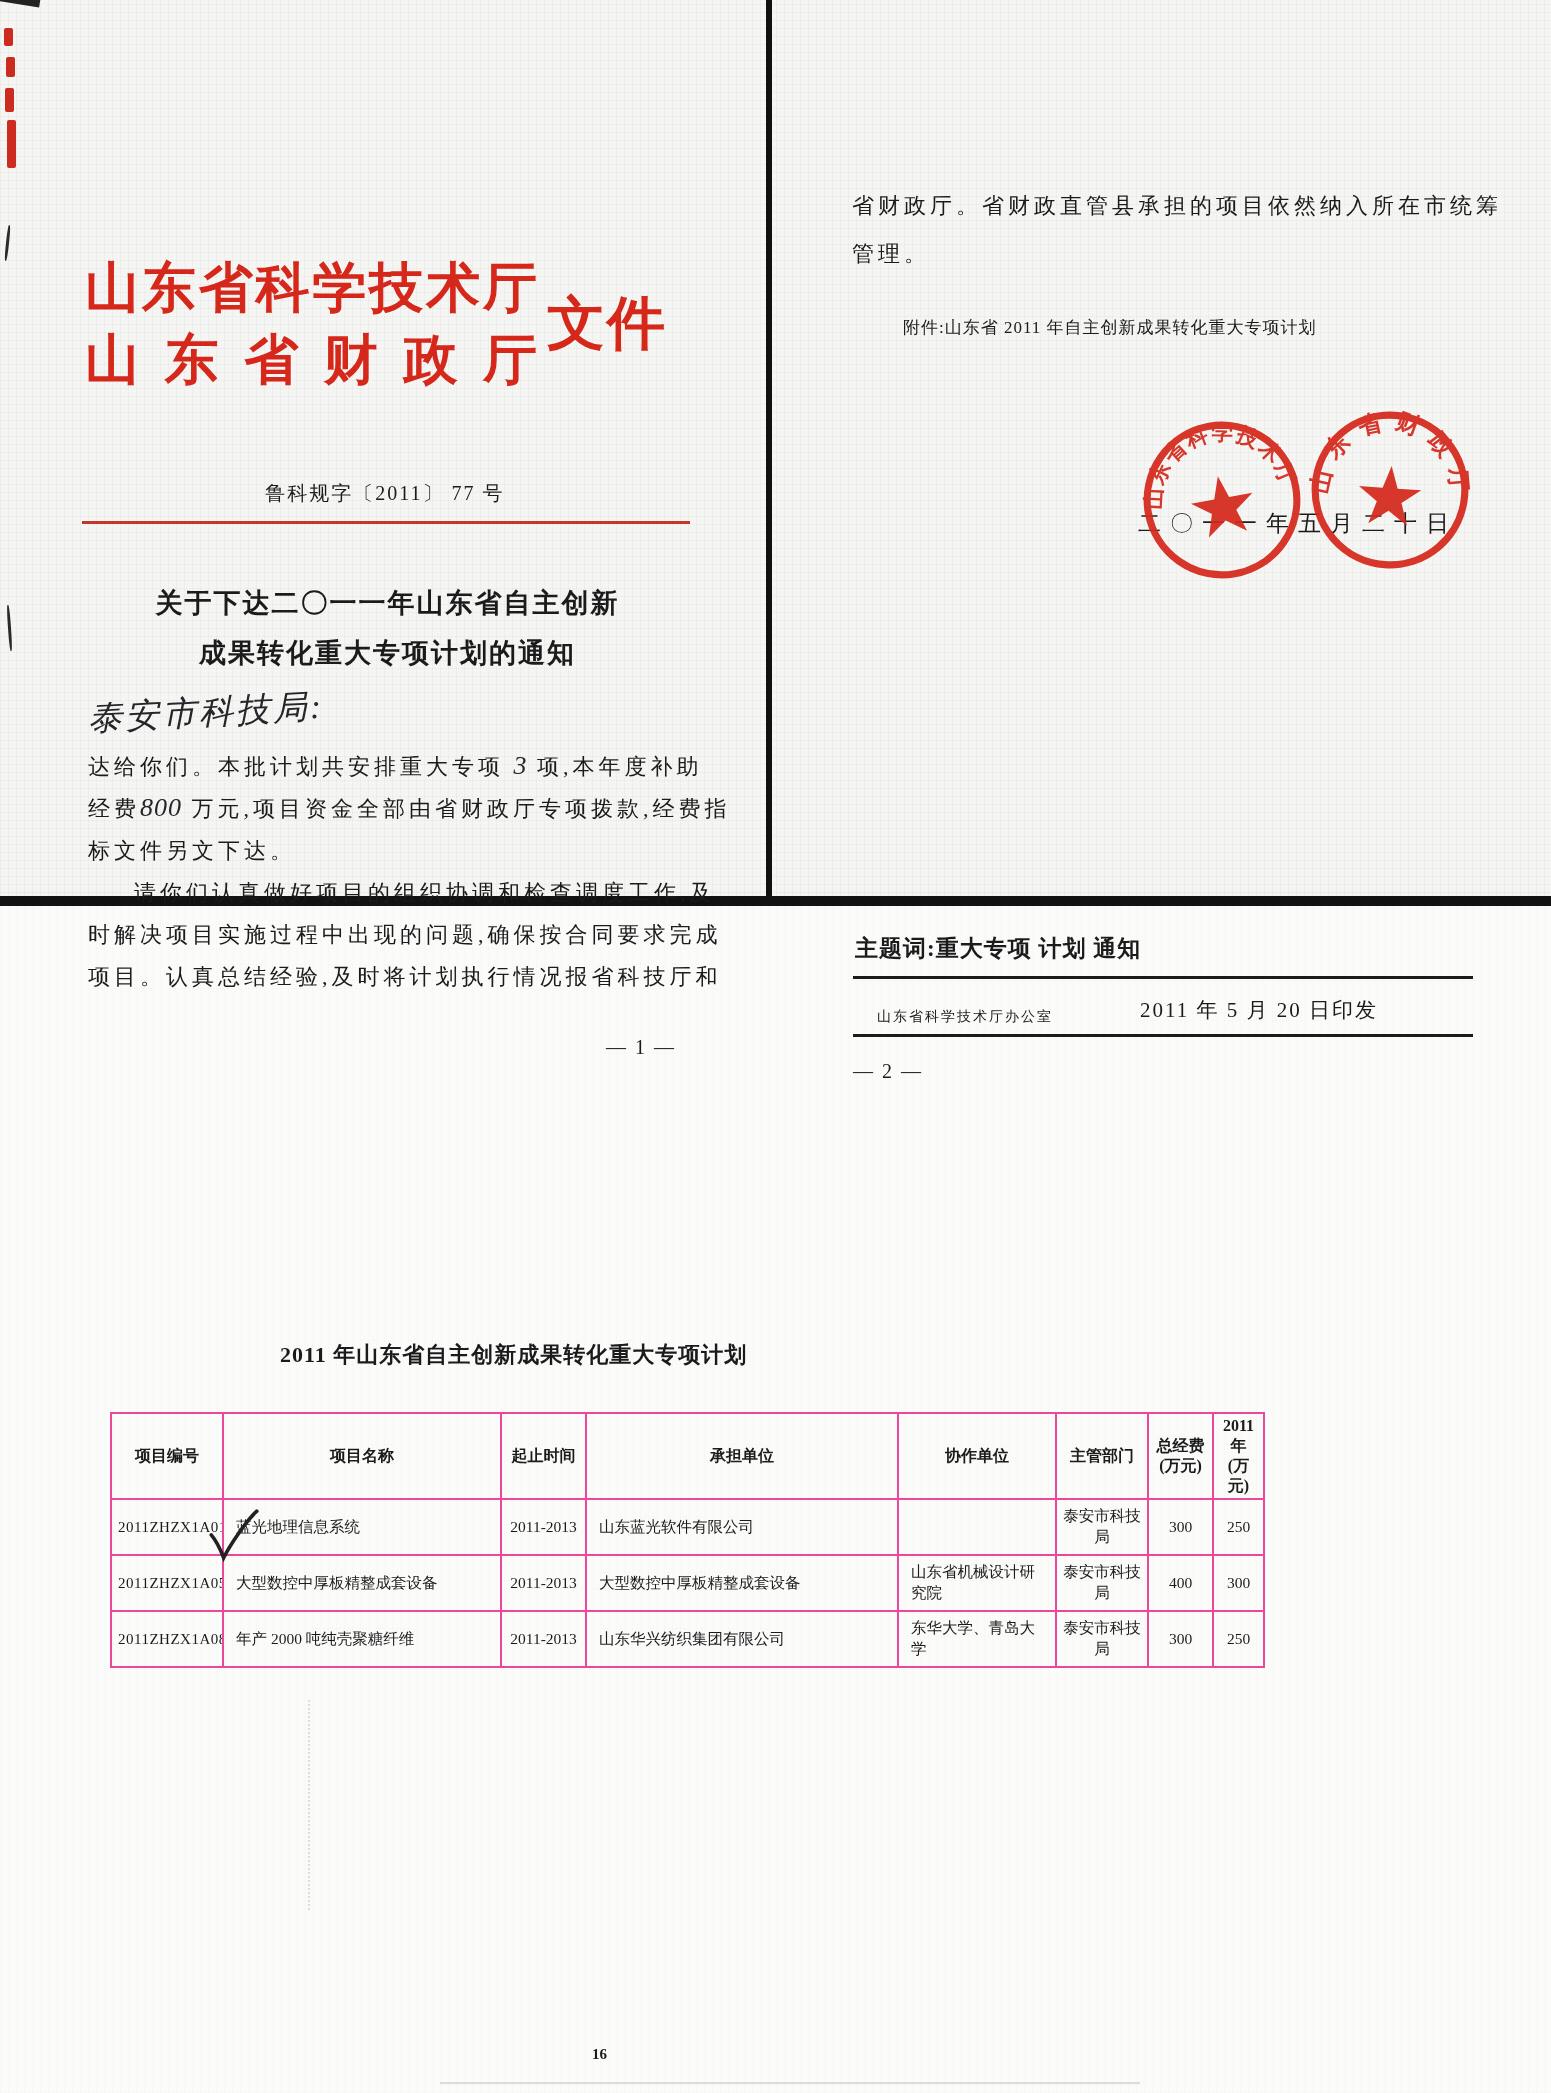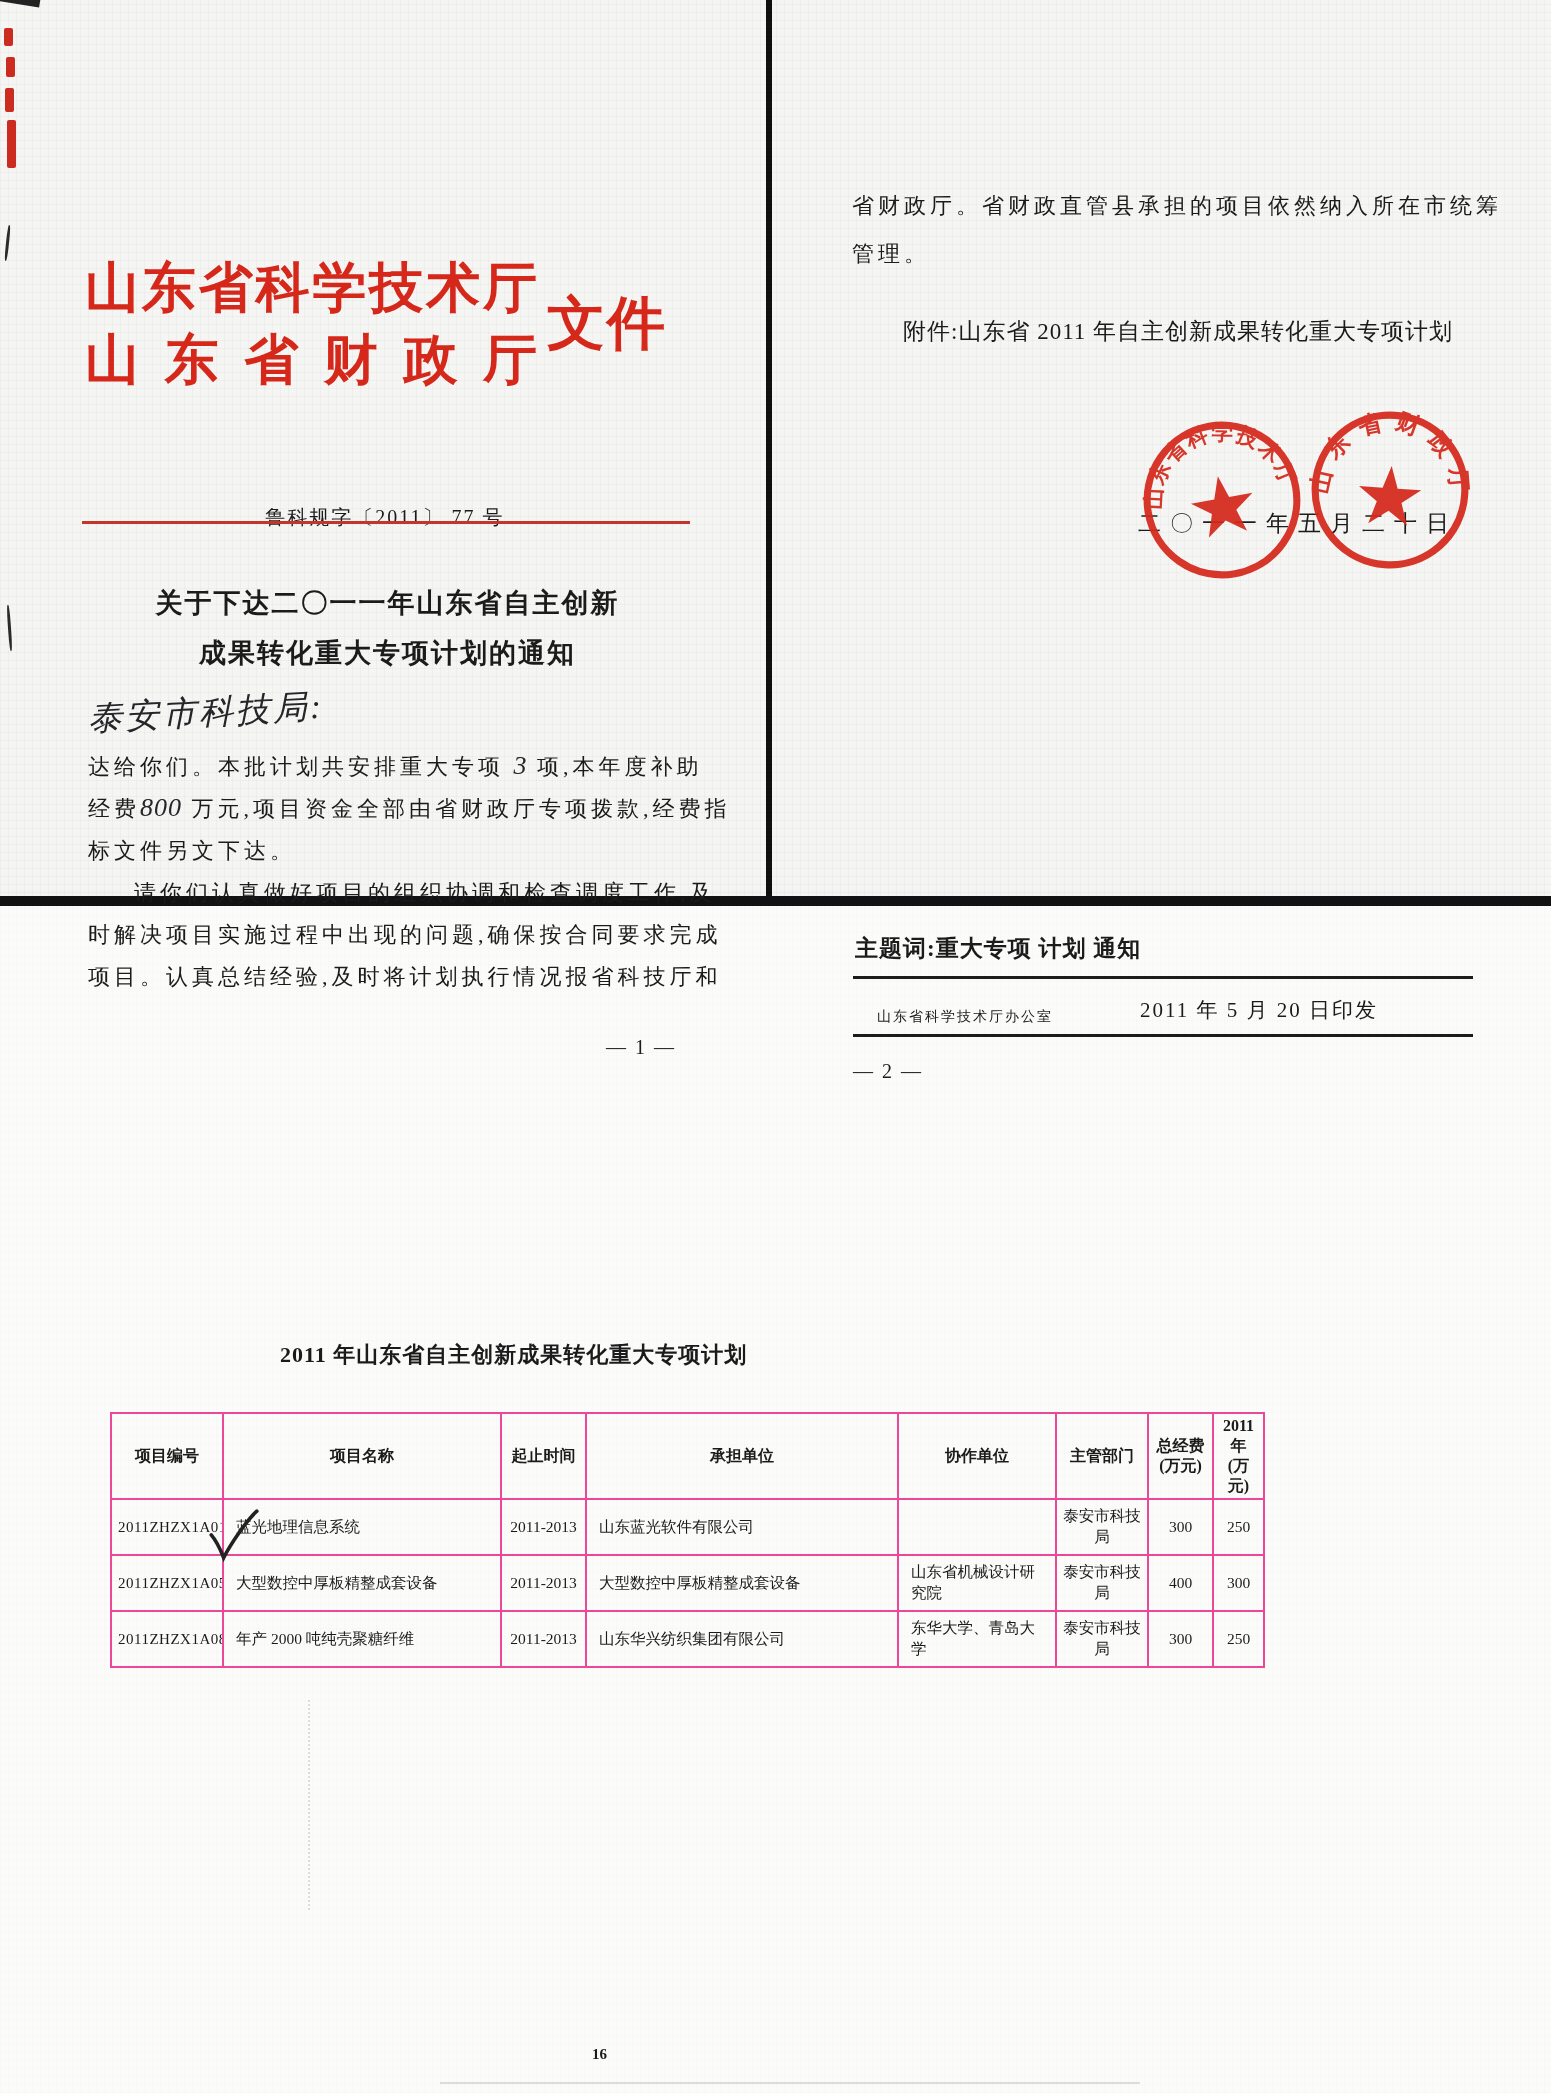--- a/index.html
+++ b/index.html
@@ -16,35 +16,35 @@
   
   .bottom-sheet{left:0;top:906px;width:1551px;height:1187px;background:rgba(255,255,255,0.6);}
   .divider-v{left:766px;top:0;width:6px;height:900px;background:#101010;}
   .divider-h{left:0;top:896px;width:1551px;height:10px;background:#121212;}
   
   .red-header{left:85px;top:252px;width:590px;display:flex;align-items:center;}
   .red-header .rh-lines{width:452px;}
   .rh-line{font-size:54px;line-height:72px;font-weight:bold;color:#d5281b;
     text-align:justify;text-align-last:justify;white-space:nowrap;}
   .rh-suffix{font-size:58px;font-weight:bold;color:#d5281b;margin-left:10px;letter-spacing:2px;white-space:nowrap;}
-  .doc-number{left:85px;top:480px;width:600px;text-align:center;font-size:20px;letter-spacing:2px;margin-top:24px;}
+  .doc-number{left:85px;top:480px;width:600px;text-align:center;font-size:20px;letter-spacing:2px;}
   .red-rule{left:82px;top:521px;width:608px;height:3px;background:#c2372a;}
   .doc-title{left:85px;top:578px;width:605px;text-align:center;font-weight:bold;
     font-size:27px;line-height:50px;letter-spacing:2px;}
   .salutation{left:88px;top:696px;font-size:34px;font-style:italic;
     transform:rotate(-3deg);transform-origin:left center;letter-spacing:3px;color:#26262a;}
   .body-block{left:88px;top:745px;width:630px;}
   .bl{height:42px;line-height:42px;font-size:22px;letter-spacing:4px;white-space:nowrap;}
   .bl.indent{padding-left:46px;}
   .hand{font-style:italic;font-size:26px;letter-spacing:1px;color:#26262a;}
   .page-num-1{left:606px;top:1036px;font-size:20px;letter-spacing:2px;}
   
   .rp-body{left:852px;top:182px;width:632px;}
   .rp-line{height:48px;line-height:48px;font-size:22px;letter-spacing:4px;white-space:nowrap;}
-  .attachment{left:903px;top:316px;font-size:23px;letter-spacing:1px;white-space:nowrap;}
+  .attachment{left:903px;top:316px;font-size:17px;letter-spacing:1px;white-space:nowrap;}
   .stamp-date{left:1138px;top:508px;font-size:23px;letter-spacing:9px;white-space:nowrap;z-index:2;}
   .seal{width:164px;height:164px;z-index:3;opacity:0.93;}
   .seal-1{left:1140px;top:418px;transform:rotate(-10deg);}
   .seal-2{left:1308px;top:408px;transform:rotate(4deg);}
   .subject-line{left:855px;top:933px;font-size:23px;font-weight:bold;letter-spacing:1px;white-space:nowrap;}
   .hline{left:853px;width:620px;height:3px;background:#1c1c1c;}
   .hline-1{top:976px;}
   .hline-2{top:1034px;}
   .issuer{left:877px;top:1008px;font-size:14px;letter-spacing:2px;white-space:nowrap;}
   .print-date{left:1140px;top:996px;font-size:21px;letter-spacing:2px;white-space:nowrap;}

